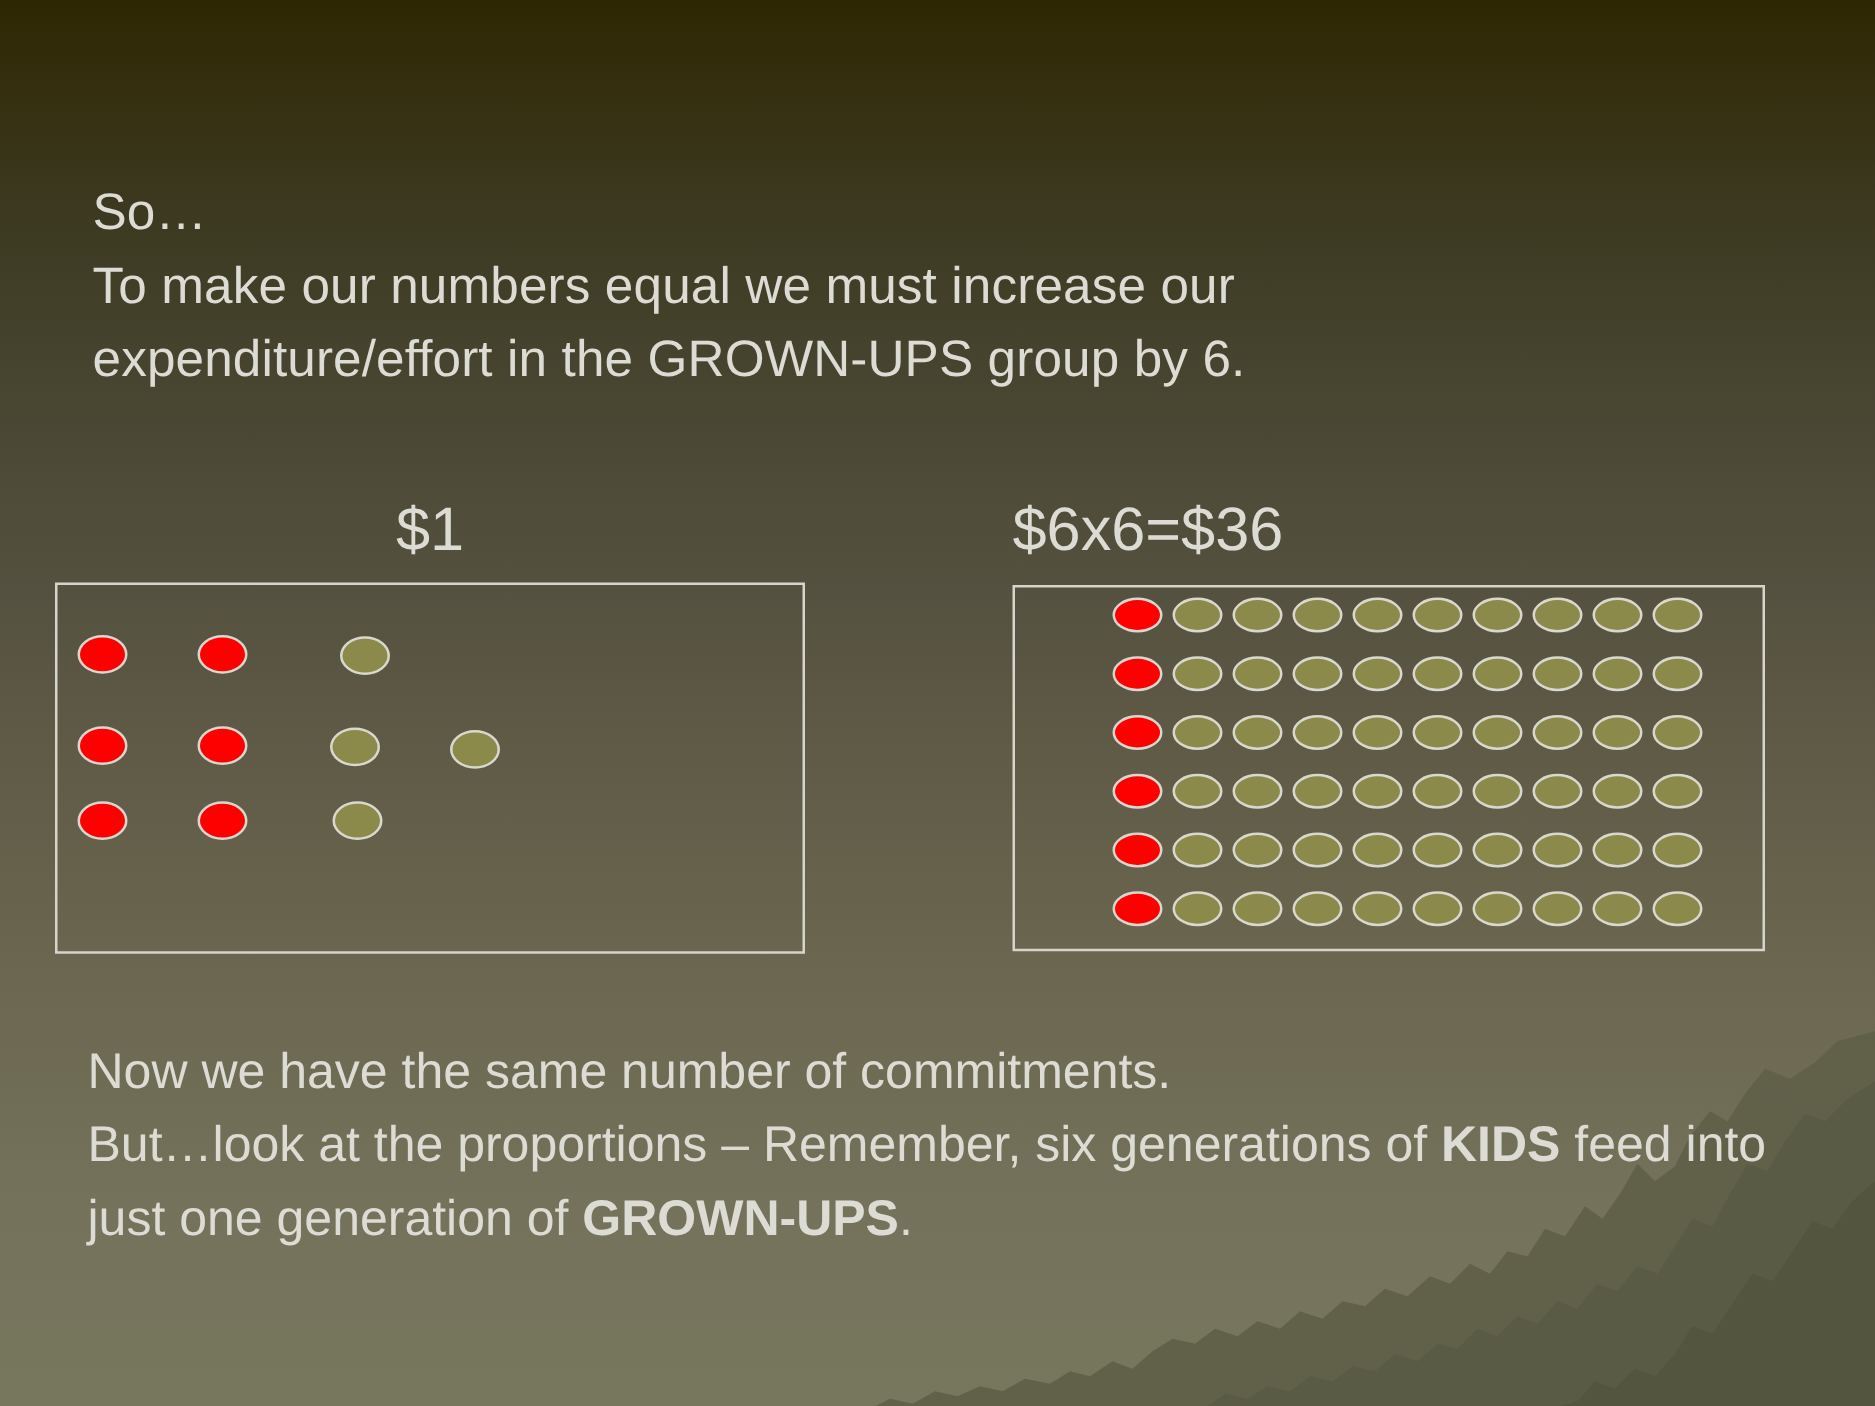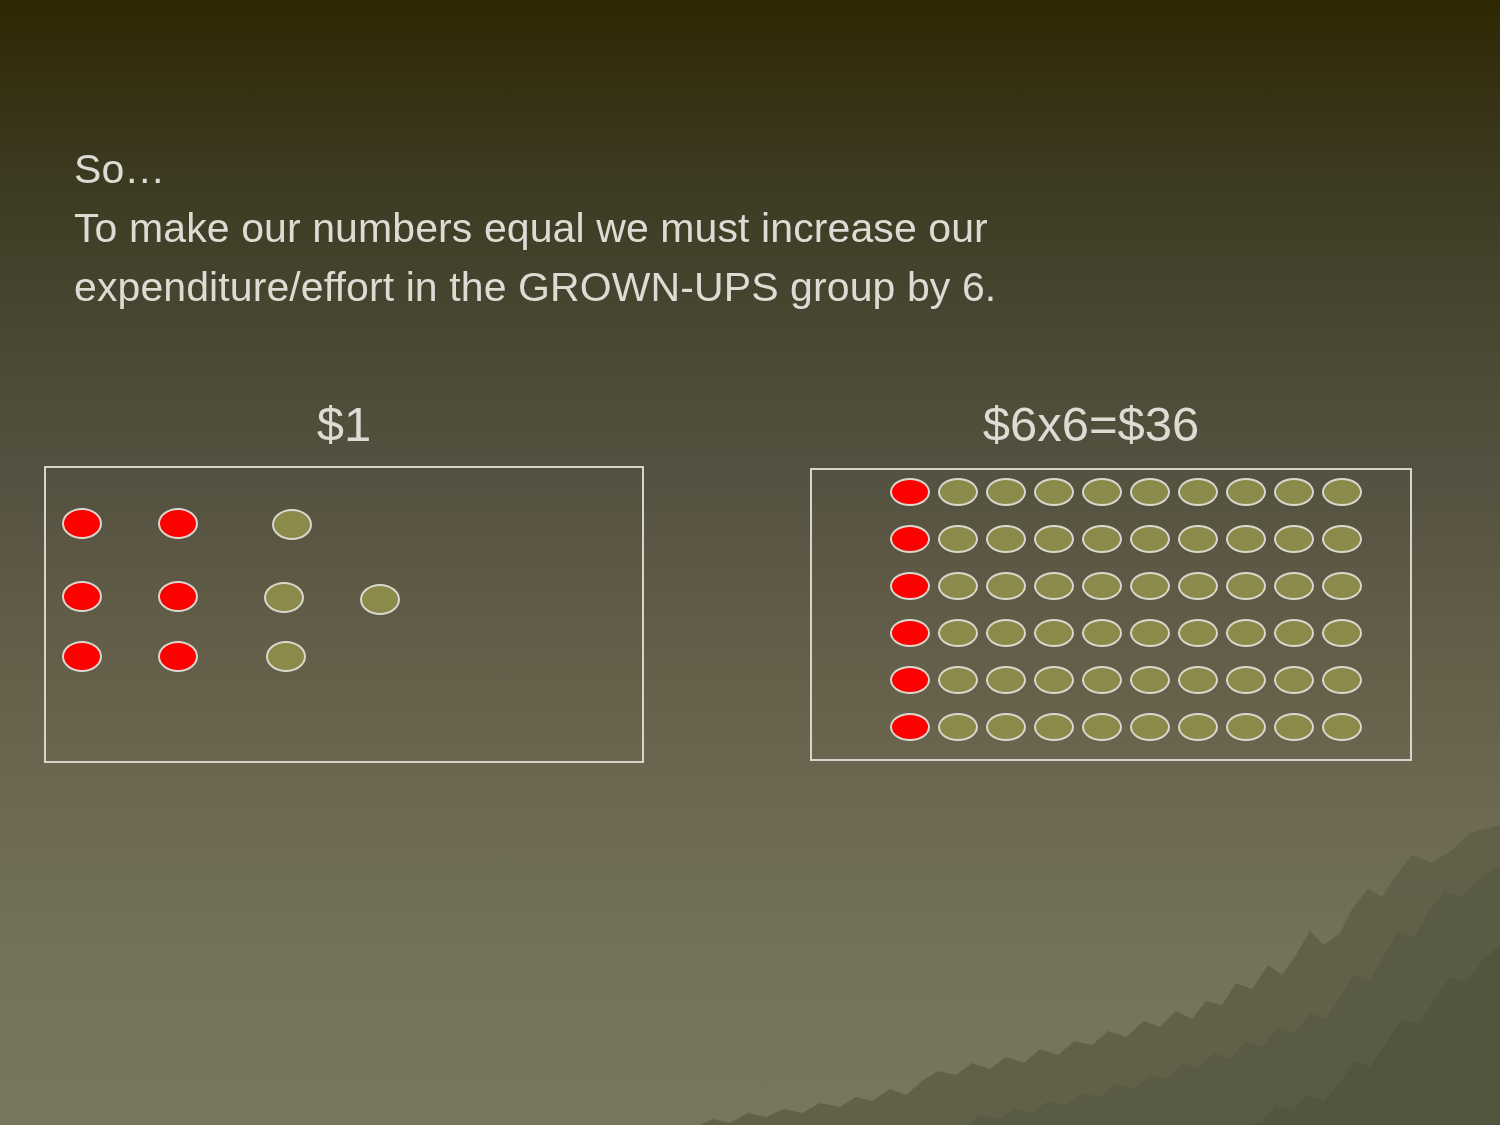--- a/index.html
+++ b/index.html
@@ -52,21 +52,21 @@
 
   
   .caption {
     position: absolute;
     color: #dcdcd4;
     font-size: 49px;
     line-height: 1;
     white-space: nowrap;
   }
   #caption-left  { left: 44px;  top: 400px; width: 600px; text-align: center; }
-  #caption-right { left: 790px; top: 400px; width: 602px; text-align: center; }
+  #caption-right { left: 810px; top: 400px; width: 602px; }
 
   
   .panel {
     position: absolute;
     border: 2px solid #d5d5cb;
     box-sizing: border-box;
   }
   #panel-left  { left: 44px;  top: 466px; width: 600px; height: 297px; }
   #panel-right { left: 810px; top: 468px; width: 602px; height: 293px; }
 
@@ -197,14 +197,18 @@
       <div class="dot olive" style="left: 986px; top: 713px; width: 40px; height: 28px;"></div>
       <div class="dot olive" style="left: 1034px; top: 713px; width: 40px; height: 28px;"></div>
       <div class="dot olive" style="left: 1082px; top: 713px; width: 40px; height: 28px;"></div>
       <div class="dot olive" style="left: 1130px; top: 713px; width: 40px; height: 28px;"></div>
       <div class="dot olive" style="left: 1178px; top: 713px; width: 40px; height: 28px;"></div>
       <div class="dot olive" style="left: 1226px; top: 713px; width: 40px; height: 28px;"></div>
       <div class="dot olive" style="left: 1274px; top: 713px; width: 40px; height: 28px;"></div>
       <div class="dot olive" style="left: 1322px; top: 713px; width: 40px; height: 28px;"></div>
     </div>
 
+  <div class="footer">
+    <div>Now we have the same number of commitments.</div>
+    <div><span>But…look at the proportions – Remember, six generations of </span><b>KIDS</b><span> feed into just one generation of </span><b>GROWN-UPS</b><span>.</span></div>
+  </div>
 
 </div>
 
 </body></html>

